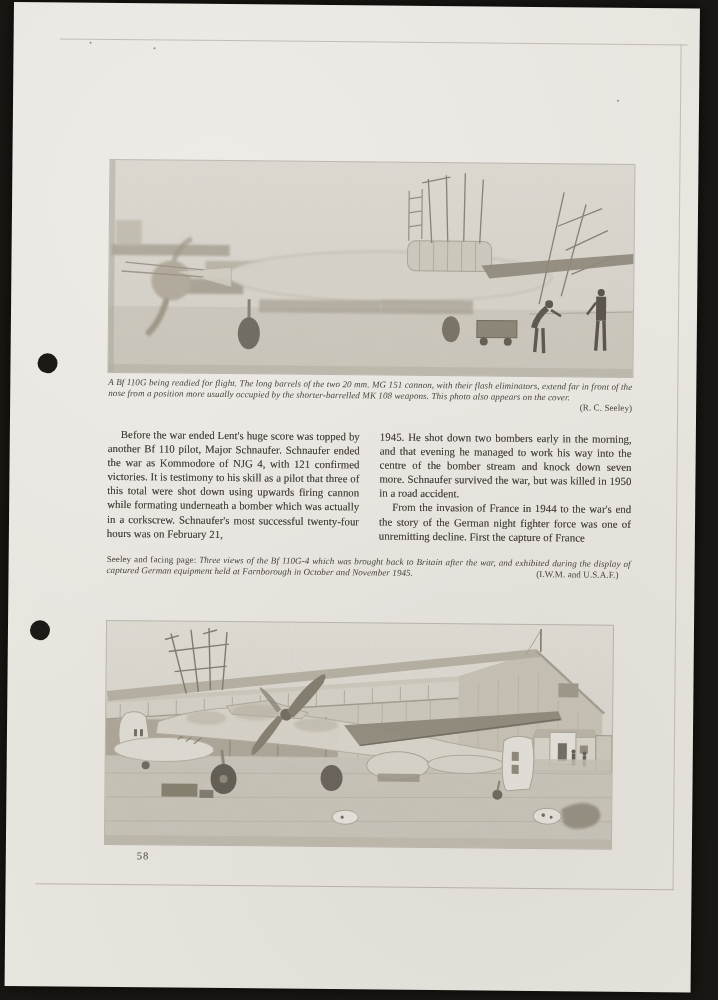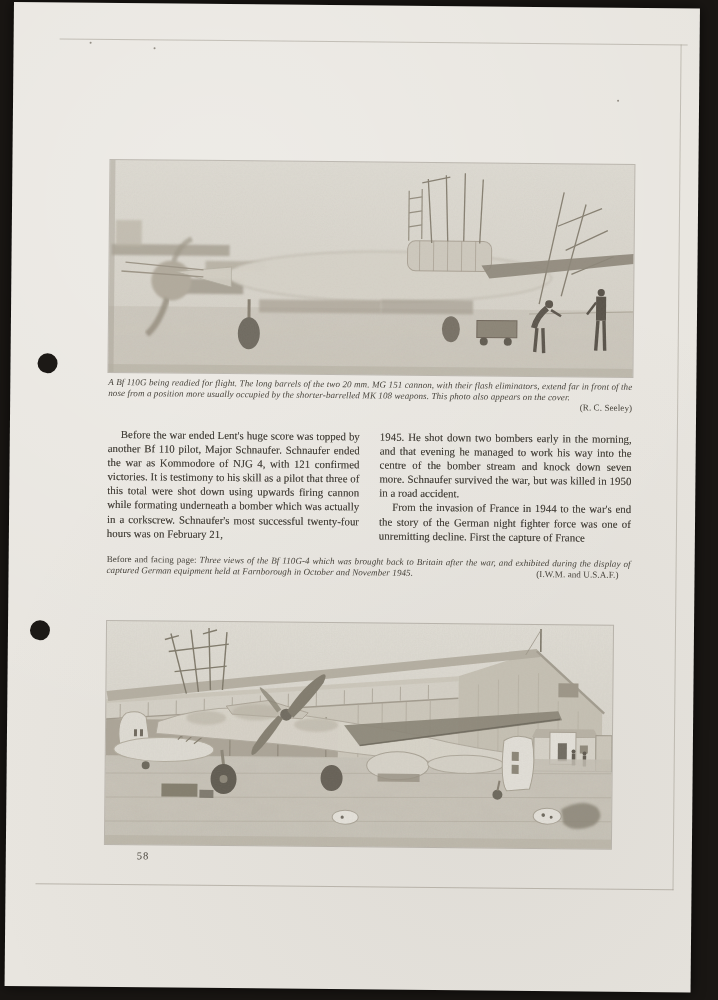--- a/index.html
+++ b/index.html
@@ -204,21 +204,21 @@
       <p class="indent">Before the war ended Lent's huge score was topped by another Bf 110 pilot, Major Schnaufer. Schnaufer ended the war as Kommodore of NJG 4, with 121 confirmed victories. It is testimony to his skill as a pilot that three of this total were shot down using upwards firing cannon while formating underneath a bomber which was actually in a corkscrew. Schnaufer's most successful twenty-four hours was on February 21,</p>
     </div>
     <div class="col col-right">
       <p>1945. He shot down two bombers early in the morning, and that evening he managed to work his way into the centre of the bomber stream and knock down seven more. Schnaufer survived the war, but was killed in 1950 in a road accident.</p>
       <p class="indent">From the invasion of France in 1944 to the war's end the story of the German night fighter force was one of unremitting decline. First the capture of France</p>
     </div>
     <div style="clear:both"></div>
   </div>
 
   <div class="caption caption-bottom" style="position:absolute;">
-    <span>Before and facing page: </span>
+    <span>Seeley and facing page: </span>
     <span class="it">Three views of the Bf 110G-4 which was brought back to Britain after the war, and exhibited during the display of captured German equipment held at Farnborough in October and November 1945.</span>
     <span class="credit-abs">(I.W.M. and U.S.A.F.)</span>
   </div>
 
   <div class="photo photo-bottom">
     <svg width="506" height="223" viewBox="0 0 506 223">
       <defs>
         <linearGradient id="skyB" x1="0" y1="0" x2="0" y2="1">
           <stop offset="0" stop-color="#e0ddd5"></stop>
             <stop offset="1" stop-color="#d2cec4"></stop>

